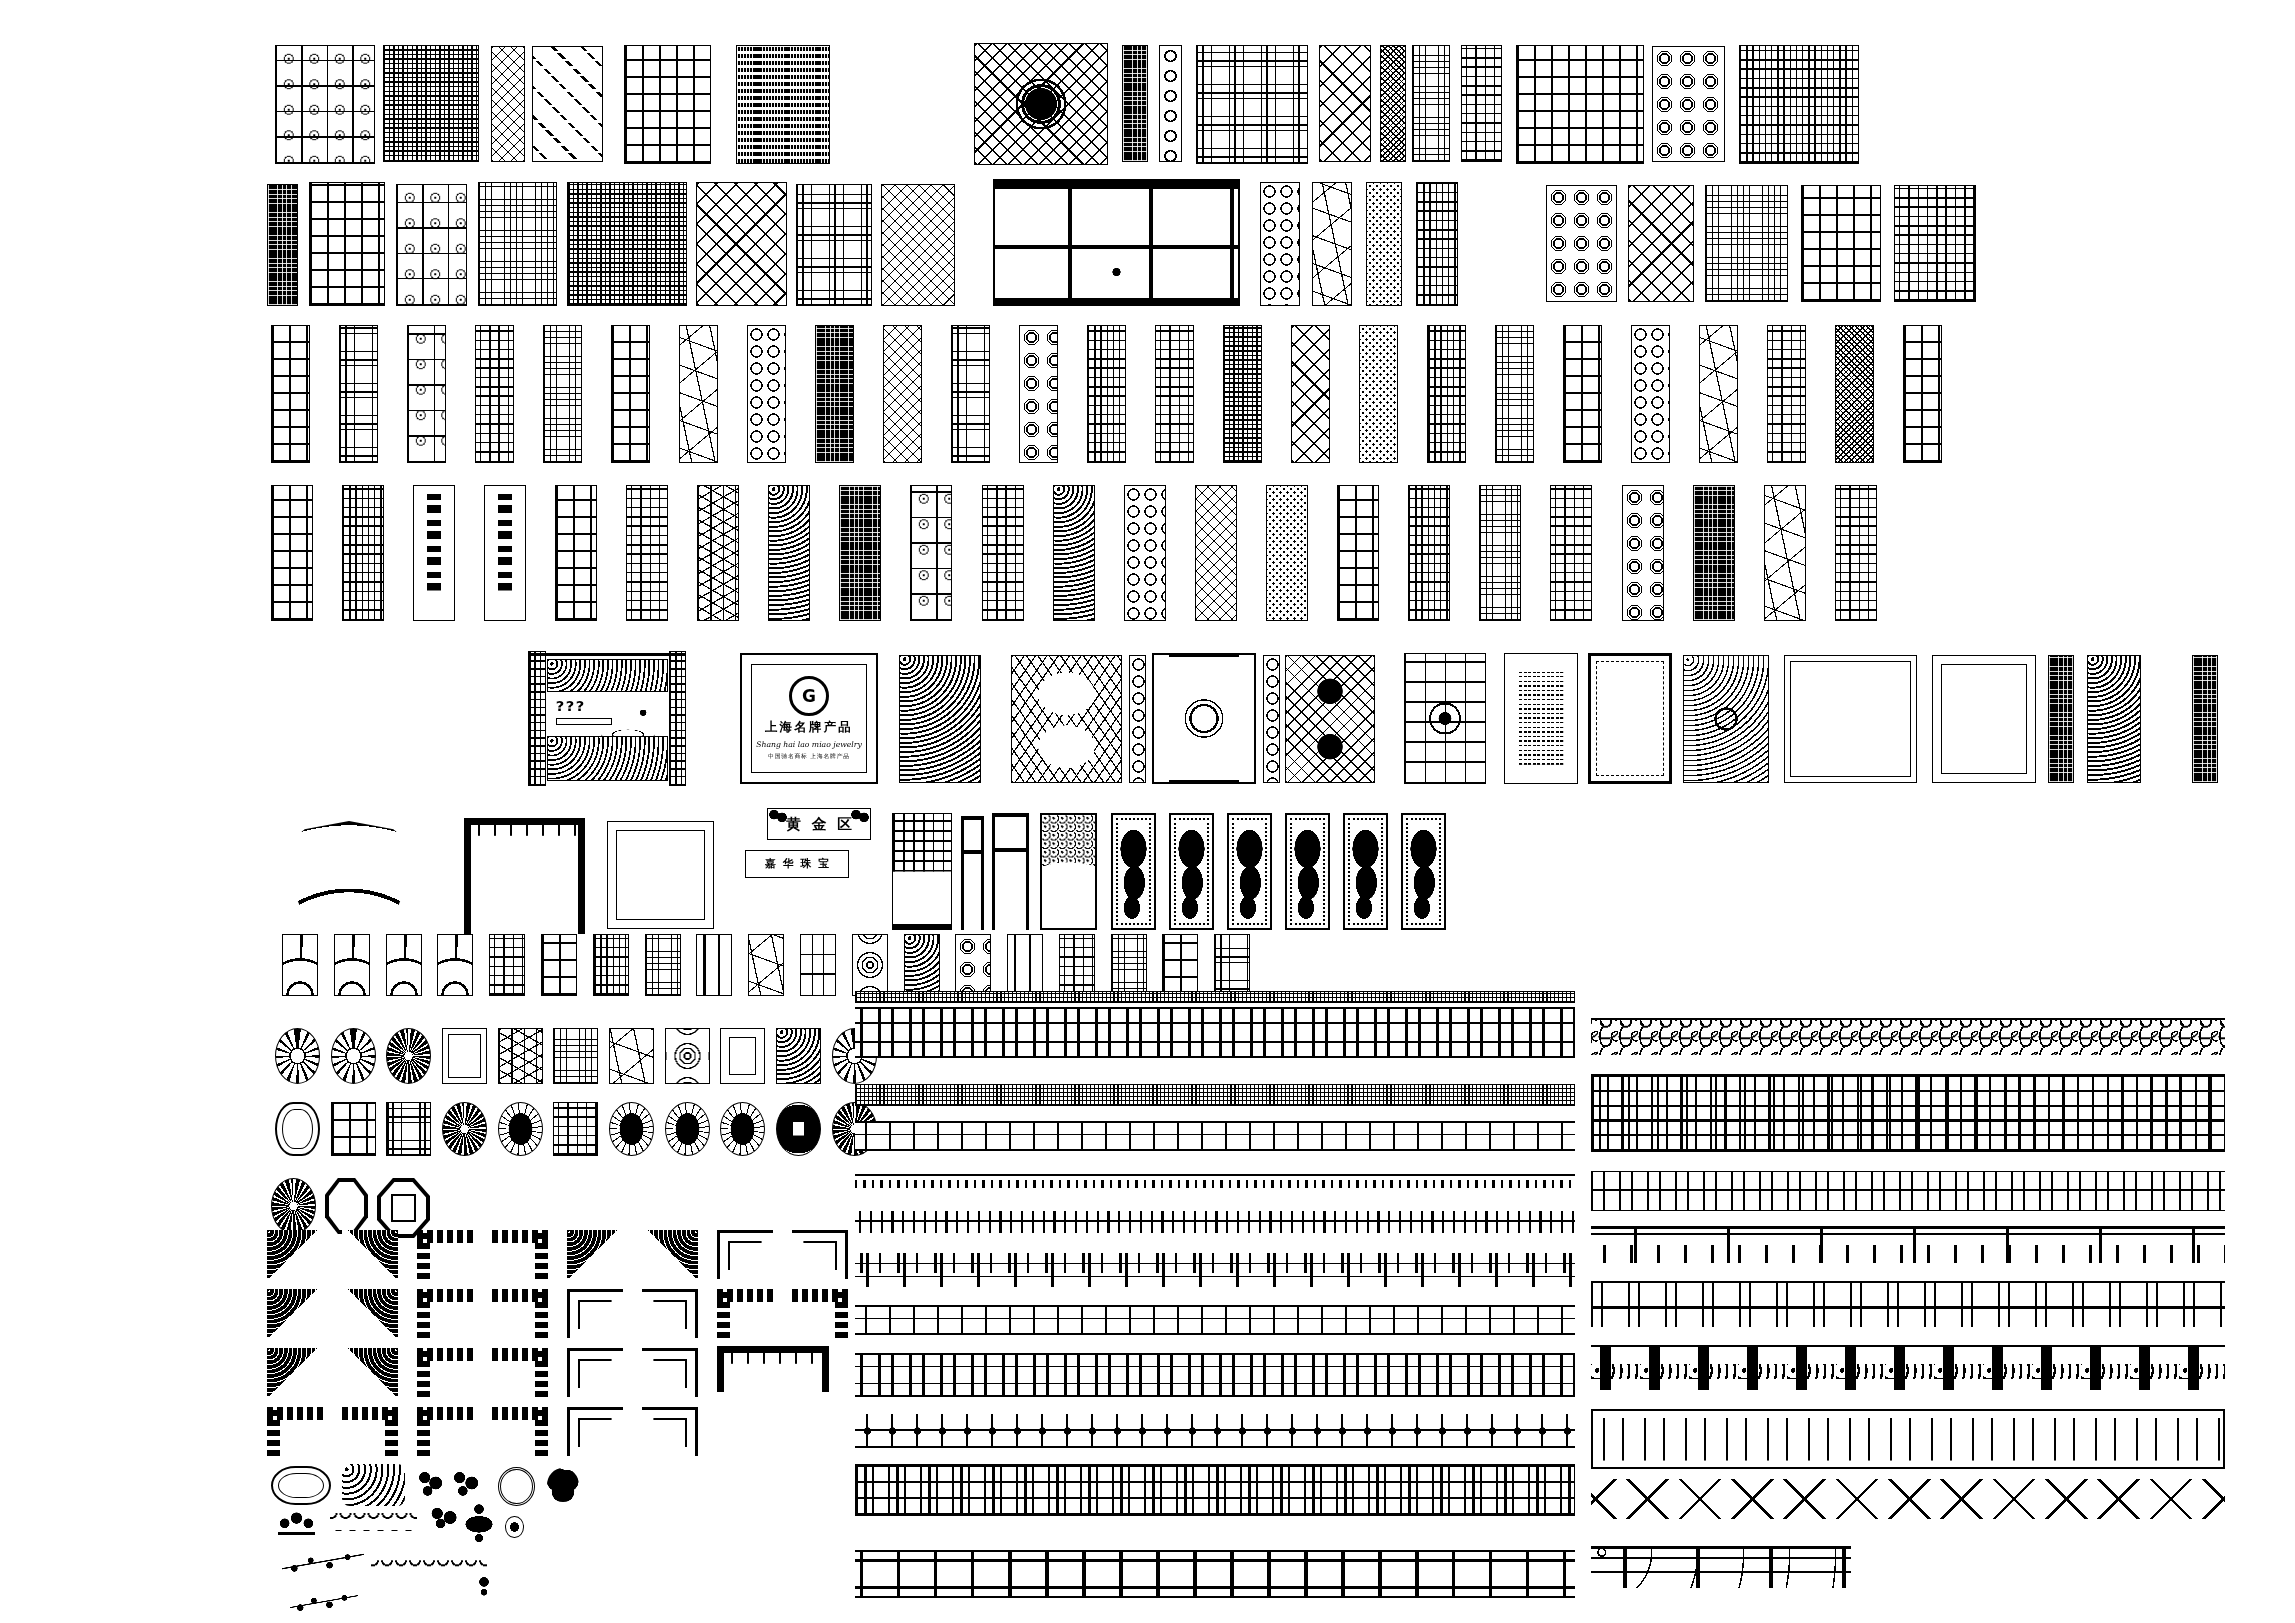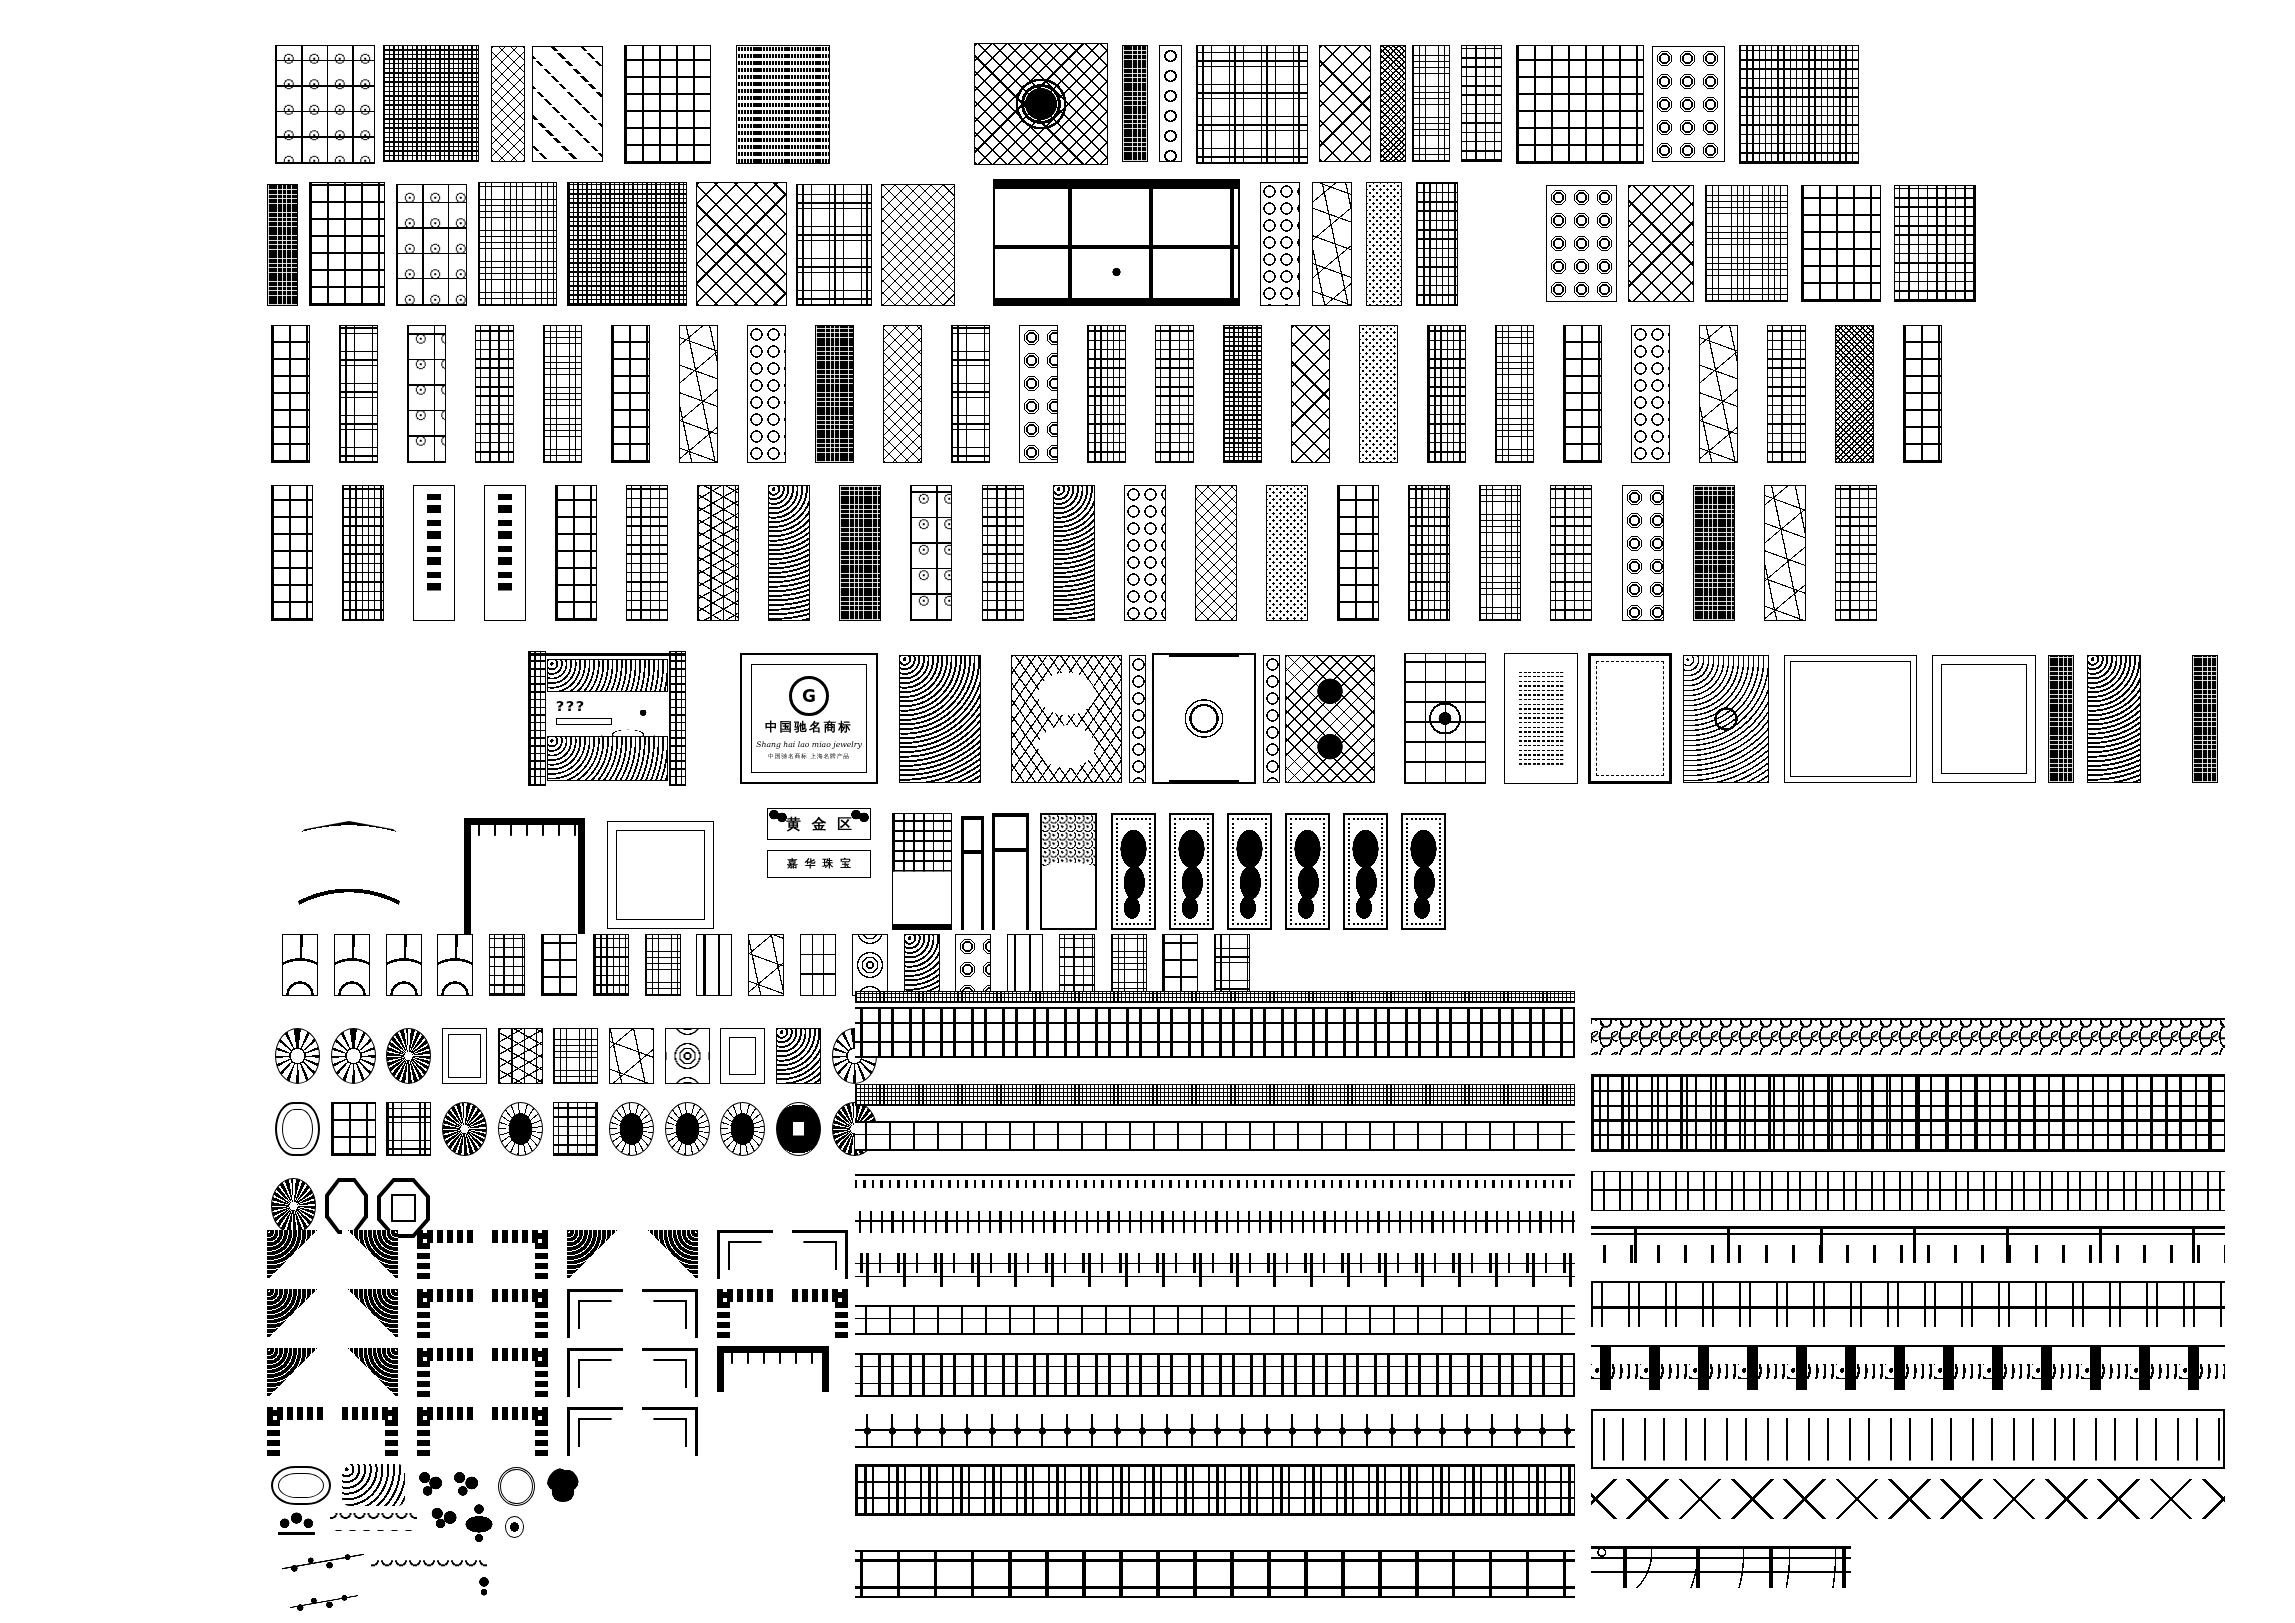--- a/index.html
+++ b/index.html
@@ -358,30 +358,30 @@
         <span class="qm-q">???</span>
         <span class="qm-line"></span>
         <span class="qm-logo"></span>
       </div>
       <div class="qm-band bot"></div>
     </div>
 
     <div class="special sign-lm" style="left:740px;top:653px;width:138px;height:131px">
       <div class="lm-inner">
         <span class="lm-logo">G</span>
-        <span class="lm-name">中国驰名商标</span>
+        <span class="lm-name">上海名牌产品</span>
         <span class="lm-script">Shang hai lao miao jewelry</span>
         <span class="lm-small">中国驰名商标  上海名牌产品</span>
       </div>
     </div>
 
     <div class="special plaque plaque-hj" style="left:767px;top:808px;width:104px;height:32px">
       <span class="plaque-text">黄金区</span>
     </div>
-    <div class="special plaque plaque-jh" style="left:767px;top:850px;width:104px;height:28px">
+    <div class="special plaque plaque-jh" style="left:745px;top:850px;width:104px;height:28px">
       <span class="plaque-text">嘉华珠宝</span>
     </div>
 
   <div class="sw p-flower" style="left: 275px; top: 45px; width: 100px; height: 119px;"></div>
       <div class="sw p-woven" style="left: 383px; top: 45px; width: 96px; height: 117px;"></div>
       <div class="sw p-diamondnet" style="left: 491px; top: 46px; width: 34px; height: 116px;"></div>
       <div class="sw p-hatch" style="left: 532px; top: 46px; width: 71px; height: 116px;"></div>
       <div class="sw p-squares" style="left: 624px; top: 45px; width: 87px; height: 119px;"></div>
       <div class="sw p-denserows" style="left: 736px; top: 45px; width: 94px; height: 119px;"></div>
       <div class="sw p-diamondemblem" style="left: 974px; top: 43px; width: 134px; height: 122px;"></div>

